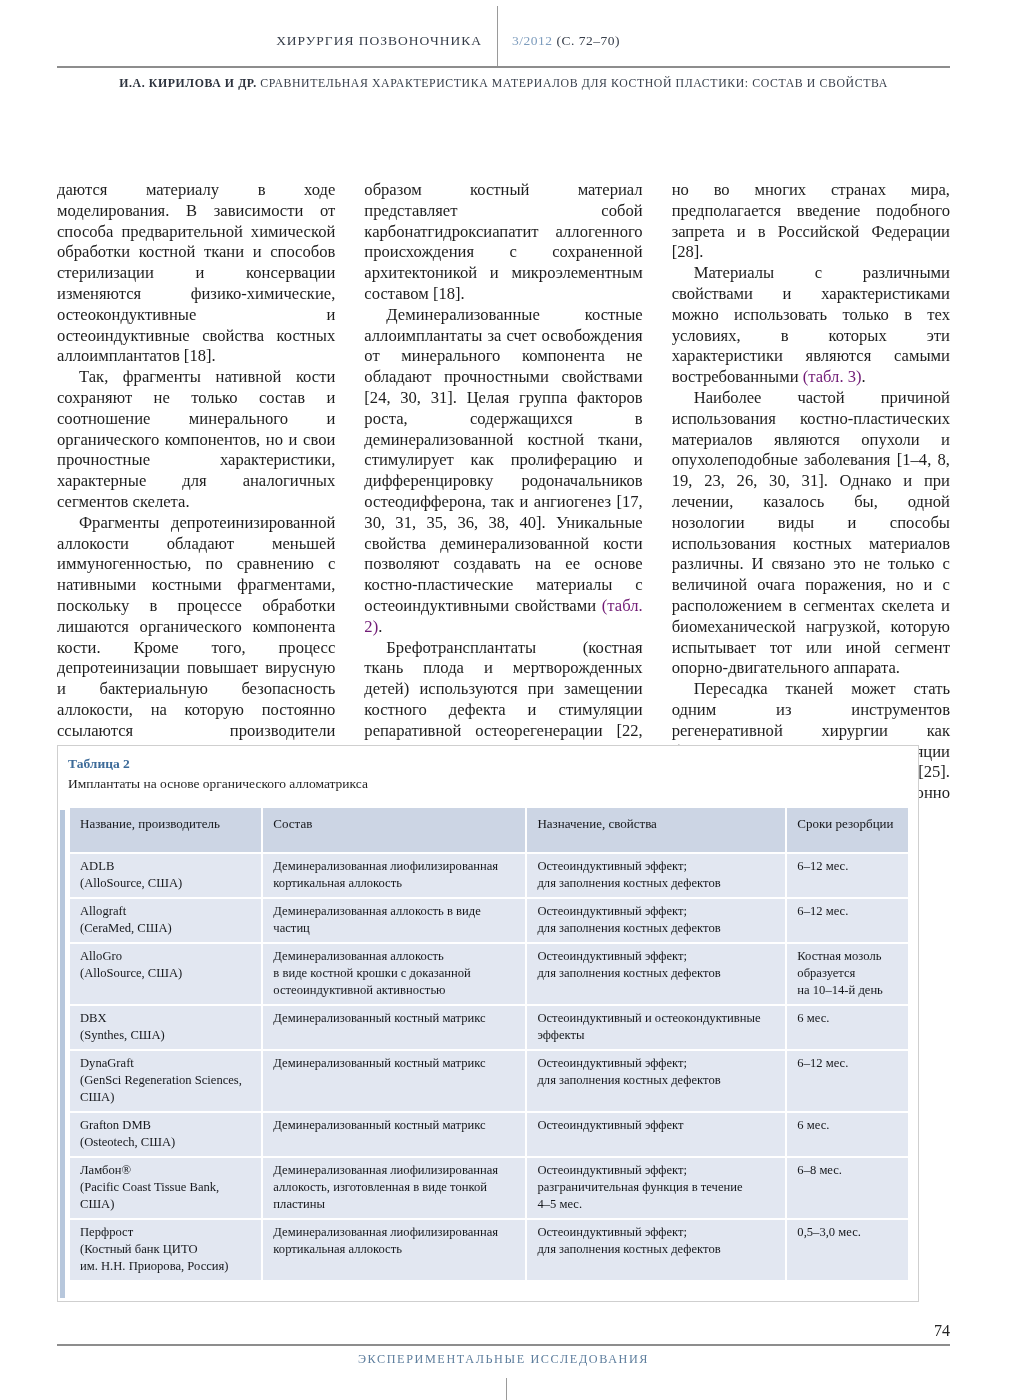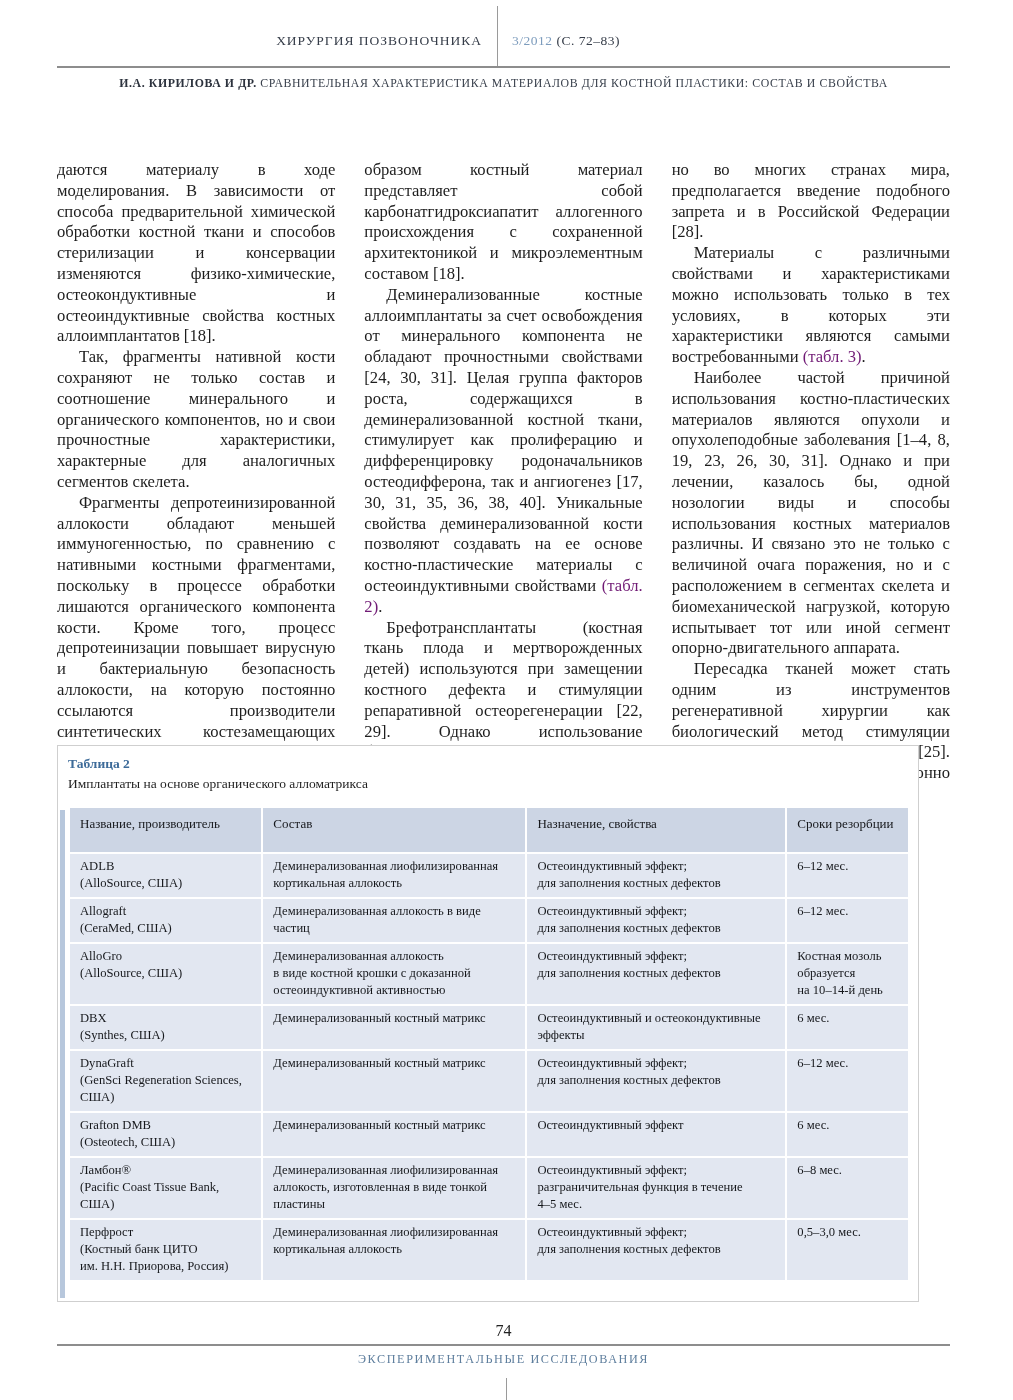--- a/index.html
+++ b/index.html
@@ -23,21 +23,21 @@
   .pages-ref { color:#363d49; }
   .head-divider { position:absolute; top:6px; left:440px; width:1px; height:60px; background:#9a9a9a; }
   .head-rule { position:absolute; top:66px; left:0; width:893px; height:2px; background:#8d8d8d; }
   .running-authors {
     position:absolute; top:76px; left:0; width:893px; text-align:center;
     font-size:11.8px; letter-spacing:0.6px; color:#39404c;
   }
   .running-authors b { color:#2c323d;text-align:center; }
   
   .columns {
-    position:absolute; top:160px; left:57px; width:893px; height:570px;
+    position:absolute; top:180px; left:57px; width:893px; height:570px;
     display:flex; gap:29px;
   }
   .col { flex:1 1 0; font-size:16.6px; line-height:20.8px; text-align:justify; }
   .col p { text-indent:22px; }
   .col p.cont { text-indent:0; }
   .xref { color:#701a75; text-decoration:none; cursor:pointer; }
   
   .table-card {
     position:absolute; top:745px; left:57px; width:862px; height:557px;
     border:1px solid #cfcfcf; background:#ffffff;
@@ -55,38 +55,38 @@
     background:#ccd5e4; font-weight:normal; text-align:left;
     padding:7px 10px 20px 10px; vertical-align:top; font-size:13px;
   }
   table.data td {
     background:#e2e7f1; padding:4px 15px 5px 10px; vertical-align:top;
     white-space:pre-line;
   }
   .w1 { width:23%; } .w2 { width:31.5%; } .w3 { width:31%; } .w4 { width:14.5%; }
   
   .footer { position:absolute; top:1322px; left:57px; width:893px; }
-  .page-number { text-align:center; font-size:16px; color:#222; }
+  .page-number { text-align:right; font-size:16px; color:#222; }
   .footer-rule { margin-top:4px; width:100%; height:2px; background:#8d8d8d; }
   .footer-section {
     margin-top:6px; text-align:center; font-size:12.2px;
     letter-spacing:1.6px; color:#5e7e9d;
   }
   .footer-tick { position:absolute; left:449px; top:56px; width:1px; height:24px; background:#9a9a9a; }
 </style>
 </head>
 <body>
 
 <div class="page">
 
   <div class="running-head">
     <div class="journal-title">ХИРУРГИЯ ПОЗВОНОЧНИКА</div>
     <div class="head-divider"></div>
     <div class="issue-line">
-      <span class="issue-number">3/2012</span><span class="pages-ref"> (С. 72–83)</span>
+      <span class="issue-number">3/2012</span><span class="pages-ref"> (С. 72–70)</span>
     </div>
     <div class="head-rule"></div>
     <div class="running-authors">
       <b>И.А. КИРИЛОВА И ДР. </b><span>СРАВНИТЕЛЬНАЯ ХАРАКТЕРИСТИКА МАТЕРИАЛОВ ДЛЯ КОСТНОЙ ПЛАСТИКИ: СОСТАВ И СВОЙСТВА</span>
     </div>
   </div>
 
   <div class="columns">
     <div class="col">
       <p class="cont">даются материалу в ходе моделирования. В зависимости от способа предварительной химической обработки костной ткани и способов стерилизации и консервации изменяются физико-химические, остеокондуктивные и остеоиндуктивные свойства костных аллоимплантатов [18].</p>

